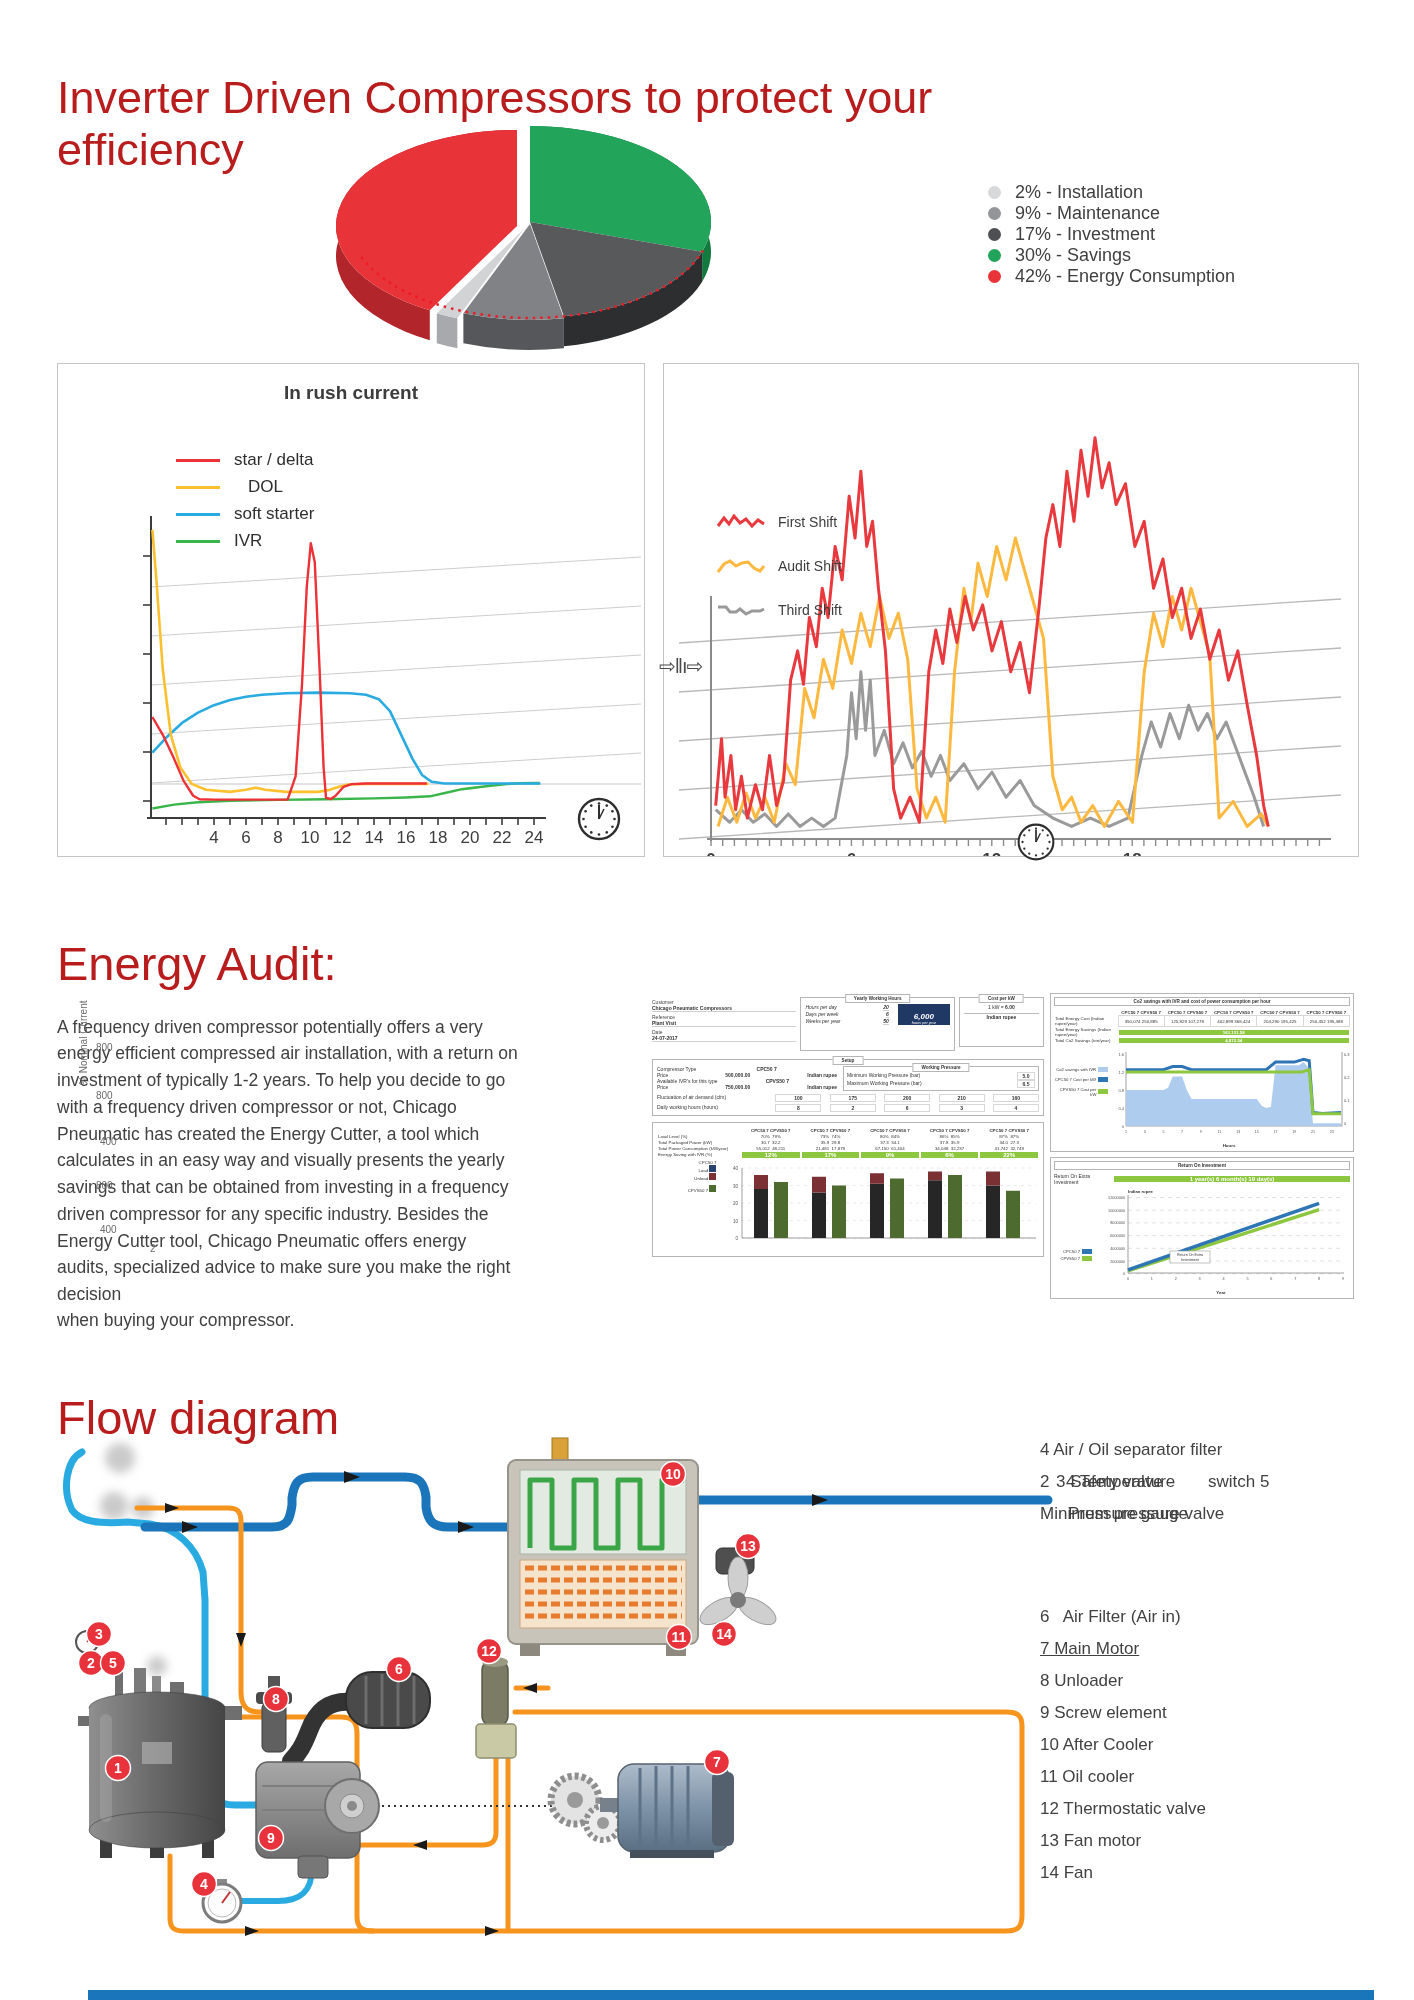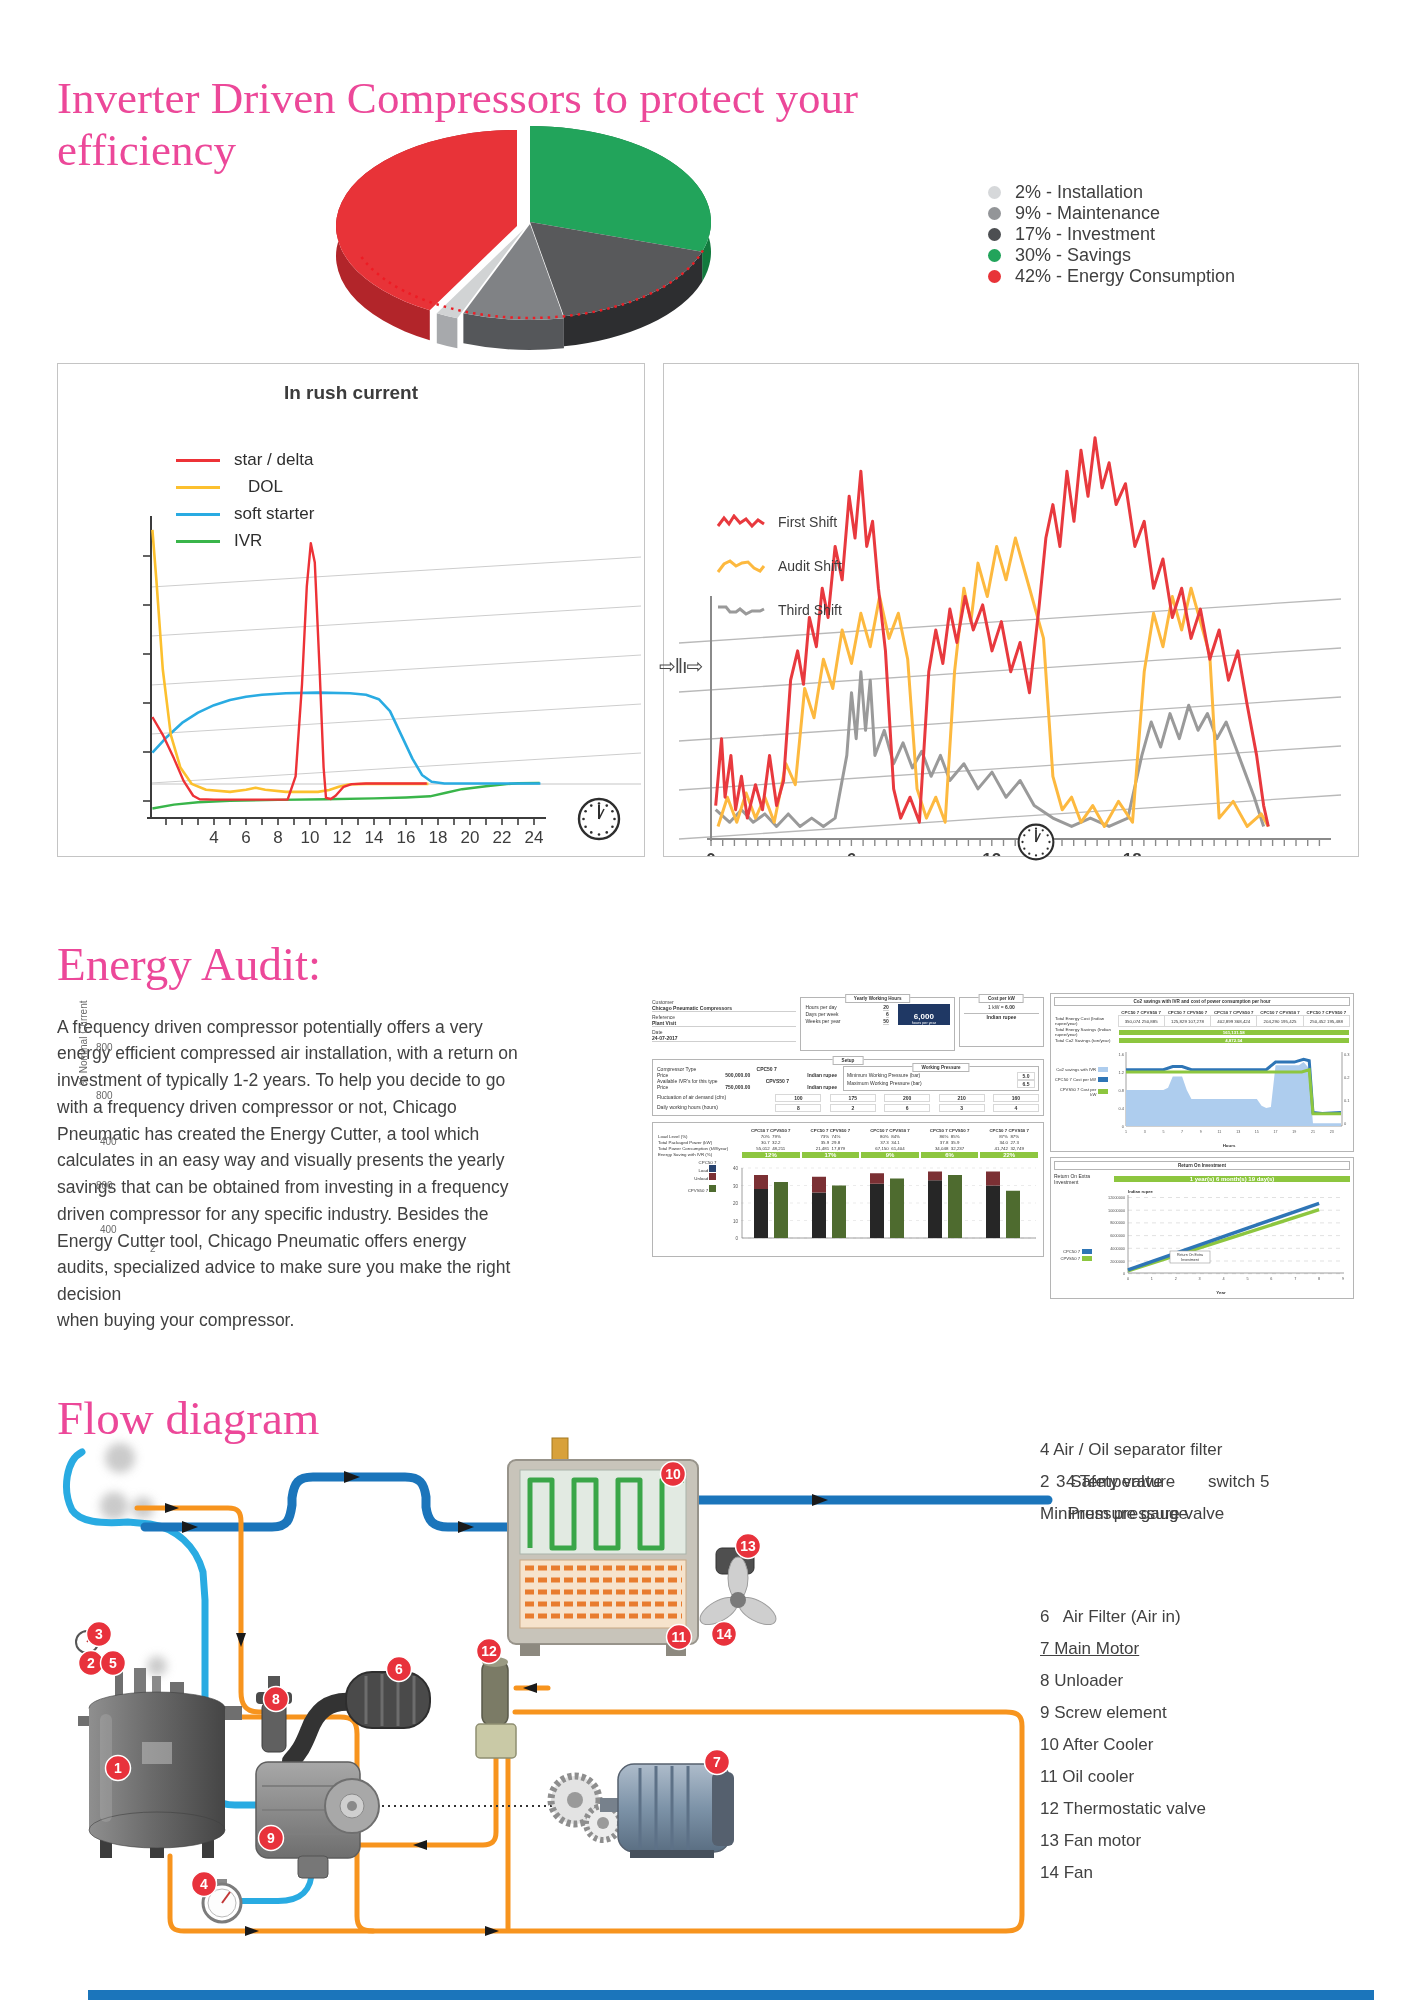--- a/index.html
+++ b/index.html
@@ -1,20 +1,20 @@
 <!DOCTYPE html>
 <html><head>
 <meta charset="utf-8">
 <style>
   html,body{margin:0;padding:0;background:#fff;}
   .page{position:relative;width:1414px;height:2000px;background:#ffffff;
         font-family:"Liberation Sans",sans-serif;color:#414141;overflow:hidden;}
   .abs{position:absolute;}
   
-  .h-red{color:#ec4899;font-weight:400;line-height:1.16;font-family:Liberation Serif, serif;}
+  .h-red{color:#b91c1c;font-weight:400;line-height:1.16;}
   #page-title{left:57px;top:42px;font-size:45px;width:900px;}
   #ea-title{left:57px;top:898px;font-size:47px;}
   #fd-title{left:57px;top:1352px;font-size:47px;}
   
   .pleg-row{display:flex;align-items:center;height:21px;}
   .pleg-dot{width:13px;height:13px;border-radius:50%;margin-right:14px;flex:0 0 13px;}
   .pleg-txt{font-size:18px;color:#3f3f3f;white-space:nowrap;}
   
   .chartbox{border:1px solid #c4c4c4;background:#fff;}
   .boxtitle{position:absolute;width:100%;text-align:center;top:18px;font-size:19px;font-weight:bold;color:#3c3c3c;}
@@ -327,21 +327,21 @@
               <span class="d-lab">Reference</span>
             </div>
             <div class="d-val">Plant Visit</div>
         <div class="d-row" style="margin-top:2px;">
               <span class="d-lab">Date</span>
             </div>
             <div class="d-val">24-07-2017</div>
       </div>
       <div class="d-box" style="width:150px;height:44px;margin-top:4px;padding:6px 4px 2px;">
         <div class="d-title">Yearly Working Hours</div>
-        <div style="display:flex;gap:9px;">
+        <div style="display:flex;gap:9px;font-style:italic;">
           <div style="flex:1;">
                 <div class="d-row">
                   <span>Hours per day</span>
                   <span class="d-val">20</span>
                 </div>
                 <div class="d-row">
                   <span>Days per week</span>
                   <span class="d-val">6</span>
                 </div>
                 <div class="d-row">

